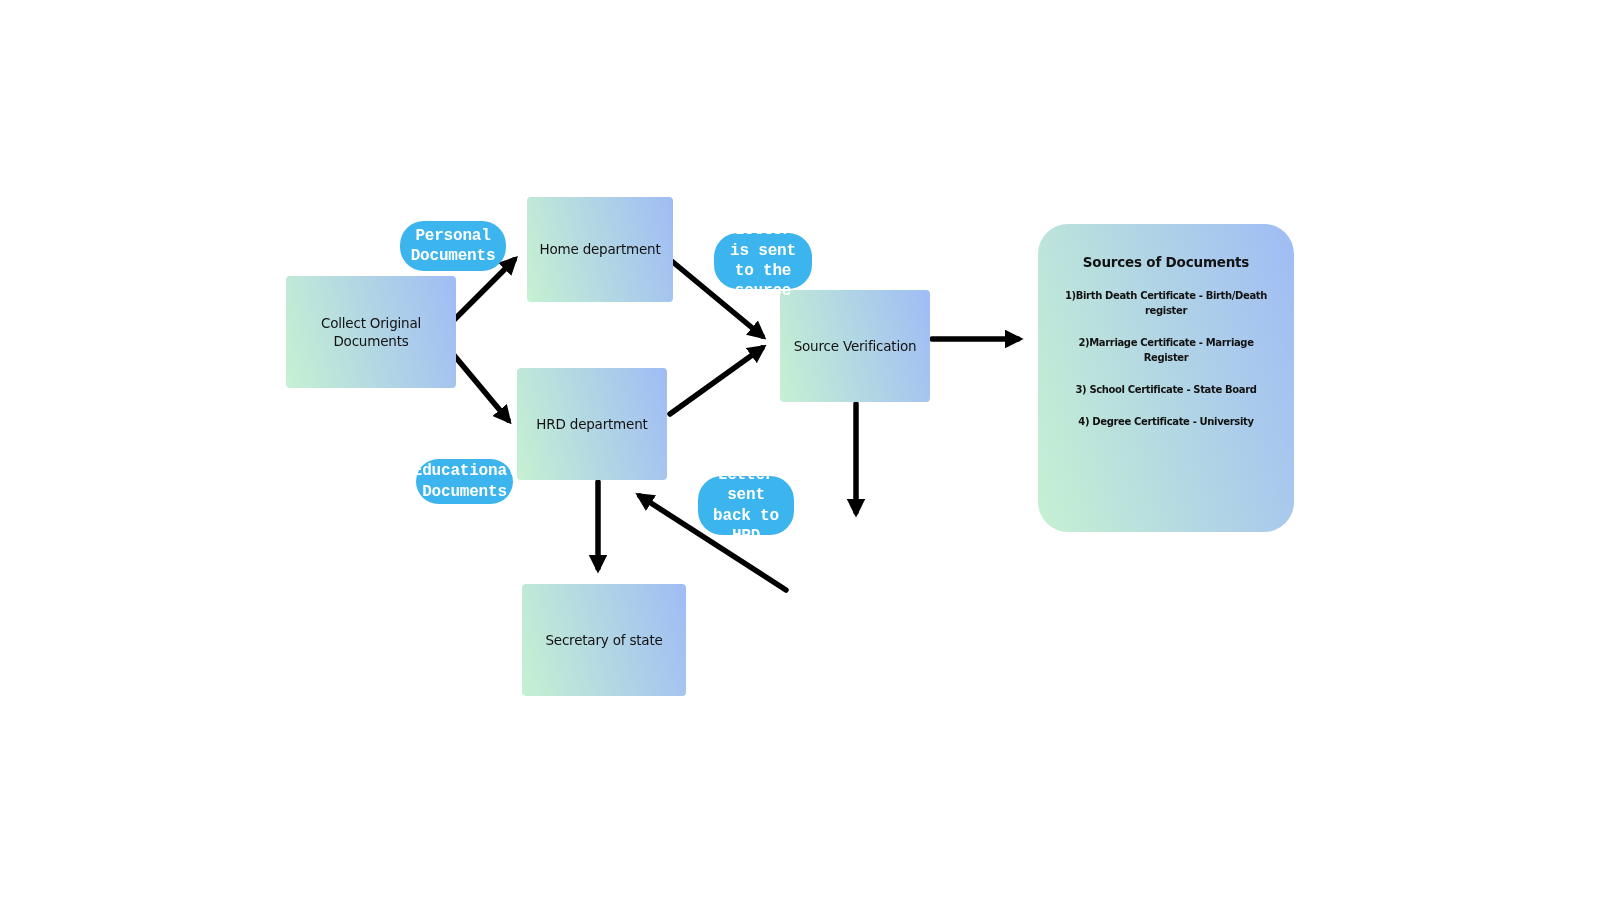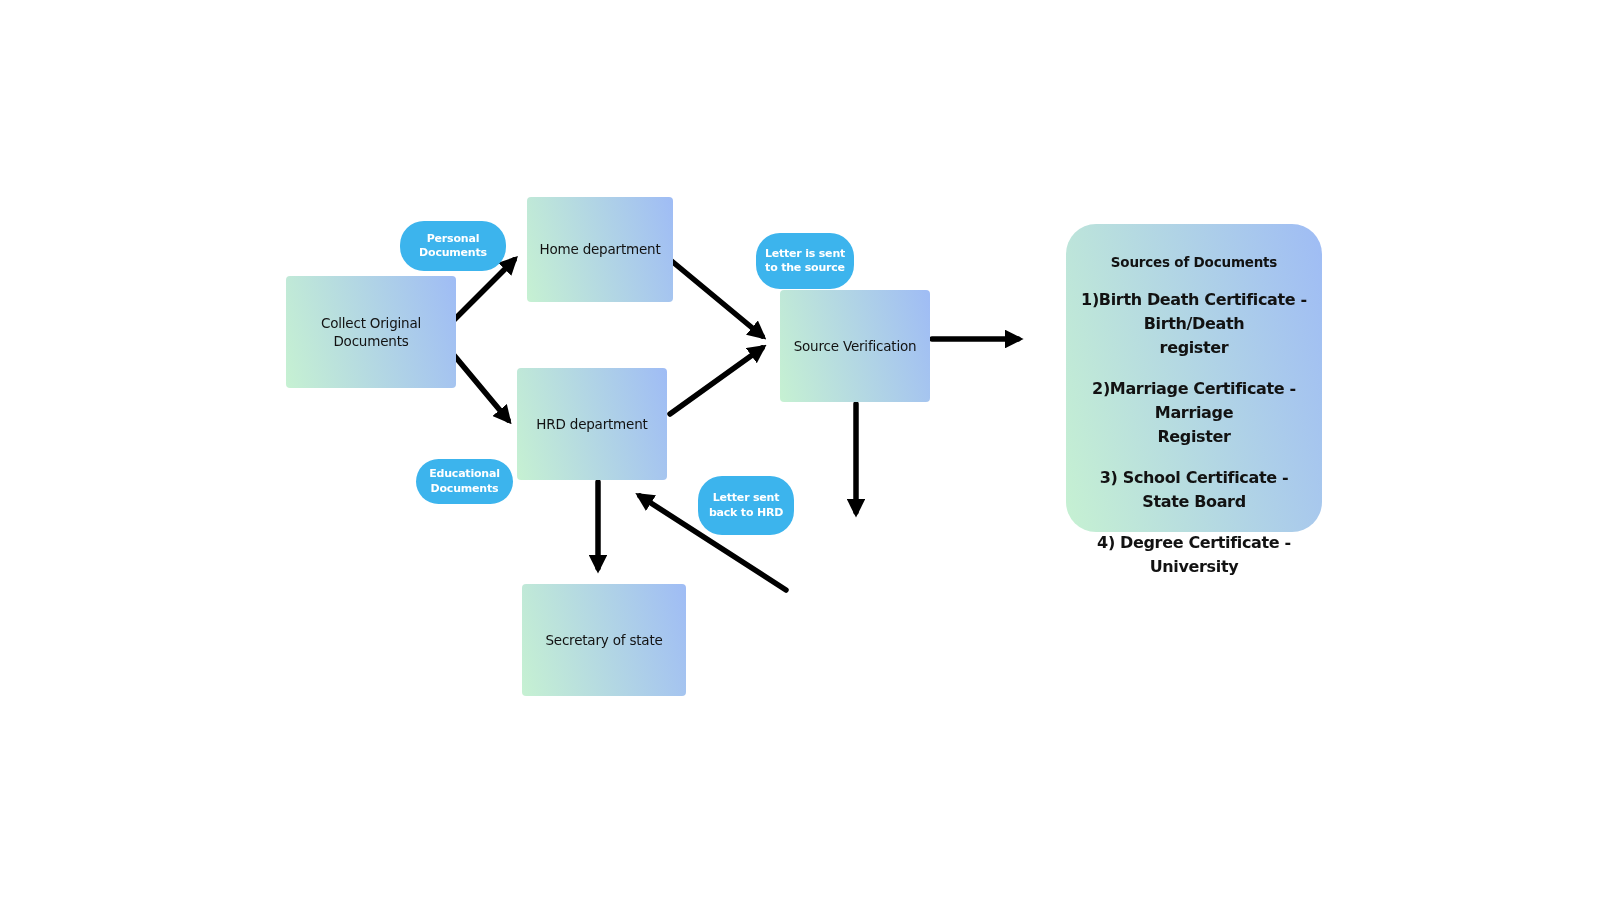--- a/index.html
+++ b/index.html
@@ -39,68 +39,69 @@
     white-space: pre-line;
     box-sizing: border-box;
   }
   .pill {
     position: absolute;
     z-index: 3;
     border-radius: 24px;
     background: var(--pill-fill, #3cb4ed);
     color: var(--pill-text, #ffffff);
     font-weight: 700;
-    font-size: 11px;
+    font-size: 16px;
     letter-spacing: -0.2px;
     line-height: 1.28;
     display: flex;
     align-items: center;
     justify-content: center;
     text-align: center;
     white-space: pre-line;
     box-sizing: border-box;
     padding: 4px 8px;
+    font-family: Liberation Mono, monospace;
   }
   .panel {
     position: absolute;
     z-index: 2;
     border-radius: 30px;
     background: linear-gradient(75deg, var(--node-gradient-start, #c6f1d2), var(--node-gradient-end, #9fbcf5));
     color: var(--node-text, #121212);
     box-sizing: border-box;
     padding: 30px 8px 8px 8px;
     text-align: center;
   }
   .panel-title {
     font-weight: 700;
     font-size: 13.5px;
     letter-spacing: -0.2px;
     margin-bottom: 18px;
     white-space: pre;
   }
   .panel-item {
     font-weight: 700;
-    font-size: 16px;
+    font-size: 10px;
     letter-spacing: -0.35px;
     line-height: 1.5;
     margin-bottom: 17px;
     white-space: pre-line;
   }
   
   #node-collect   { left: 286px;  top: 276px; width: 170px; height: 112px; }
   #node-home      { left: 527px;  top: 197px; width: 146px; height: 105px; }
   #node-hrd       { left: 517px;  top: 368px; width: 150px; height: 112px; }
   #node-source    { left: 780px;  top: 290px; width: 150px; height: 112px; }
   #node-verify    { left: 782px;  top: 528px; width: 148px; height: 114px; }
   #node-secretary { left: 522px;  top: 584px; width: 164px; height: 112px; }
-  #panel-sources  { left: 1038px; top: 224px; width: 256px; height: 308px; margin-left: 28px; }
+  #panel-sources  { left: 1038px; top: 224px; width: 256px; height: 308px; }
   
   #pill-personal      { left: 400px; top: 221px; width: 106px; height: 50px; }
   #pill-educational   { left: 416px; top: 431px; width: 97px;  height: 45px; margin-top: 28px; }
-  #pill-letter-source { left: 756px; top: 233px; width: 98px;  height: 56px; }
+  #pill-letter-source { left: 714px; top: 233px; width: 98px;  height: 56px; }
   #pill-letter-hrd    { left: 698px; top: 476px; width: 96px;  height: 59px; }
 </style>
 </head>
 <body>
 
 <div class="stage">
 
   <svg class="arrow-layer" width="1600" height="900" viewBox="0 0 1600 900" aria-hidden="true">
     <defs>
       <marker id="ah" viewBox="0 0 10 10" refX="7" refY="5" markerWidth="3.4" markerHeight="3.4" orient="auto">

